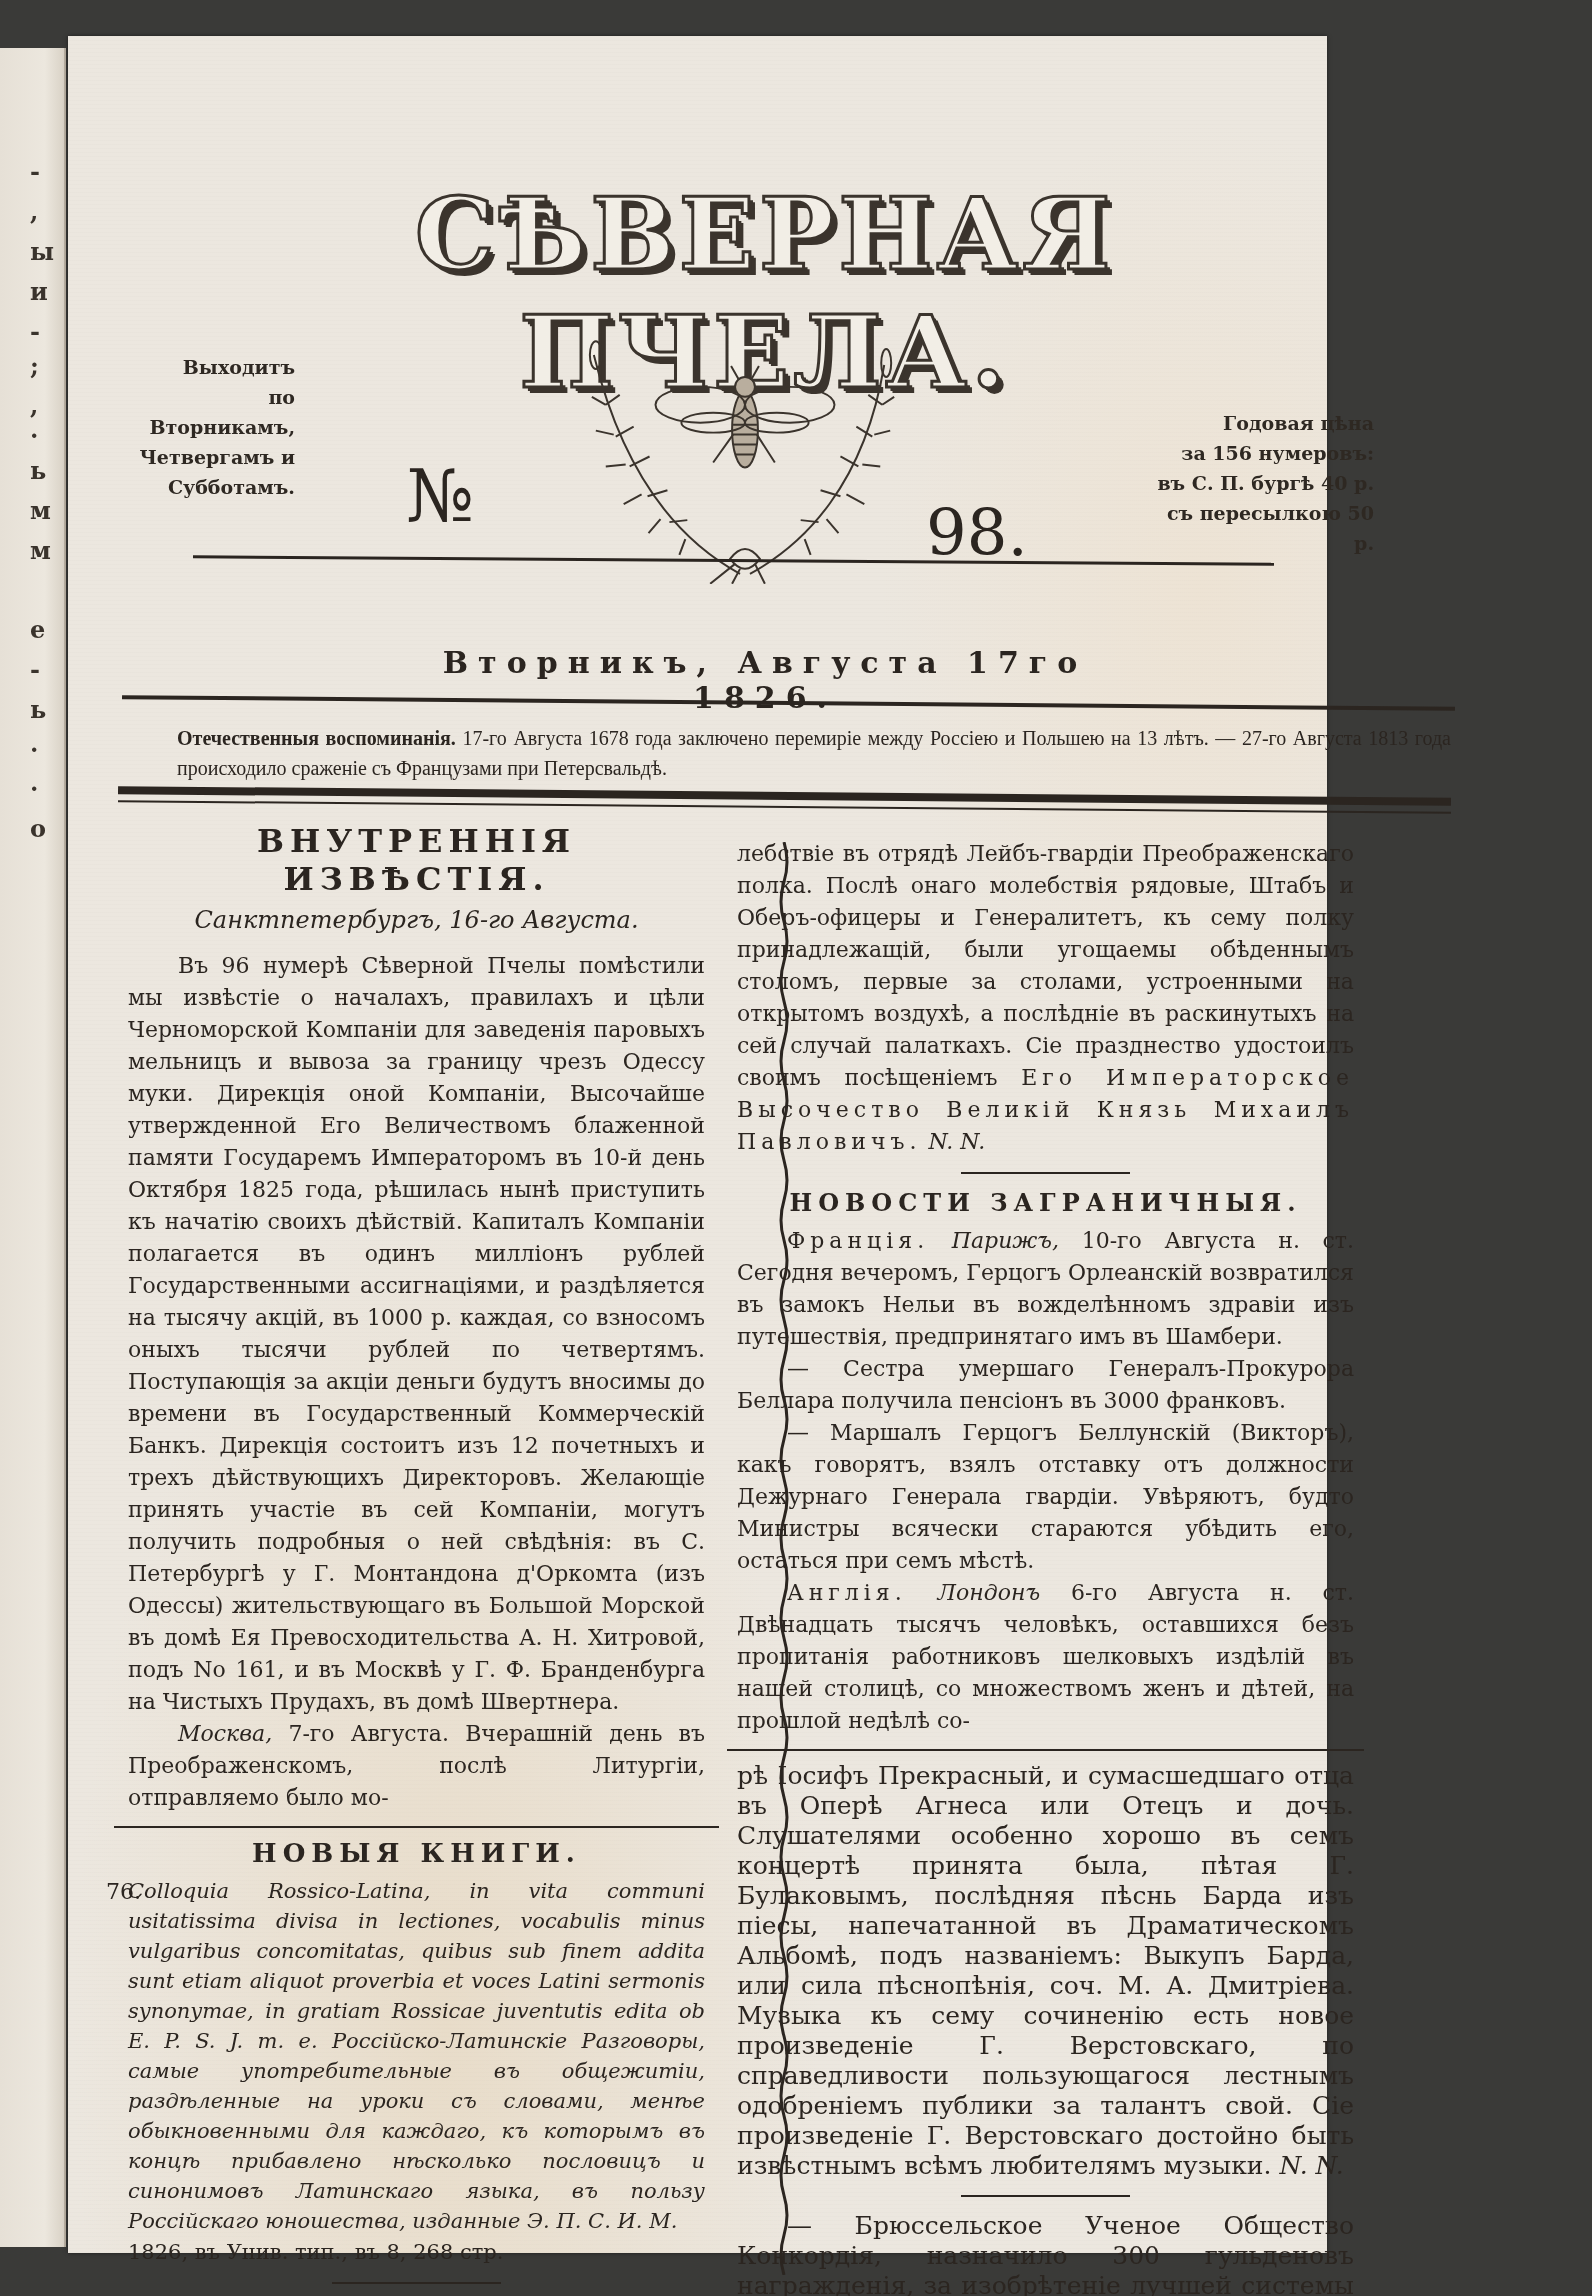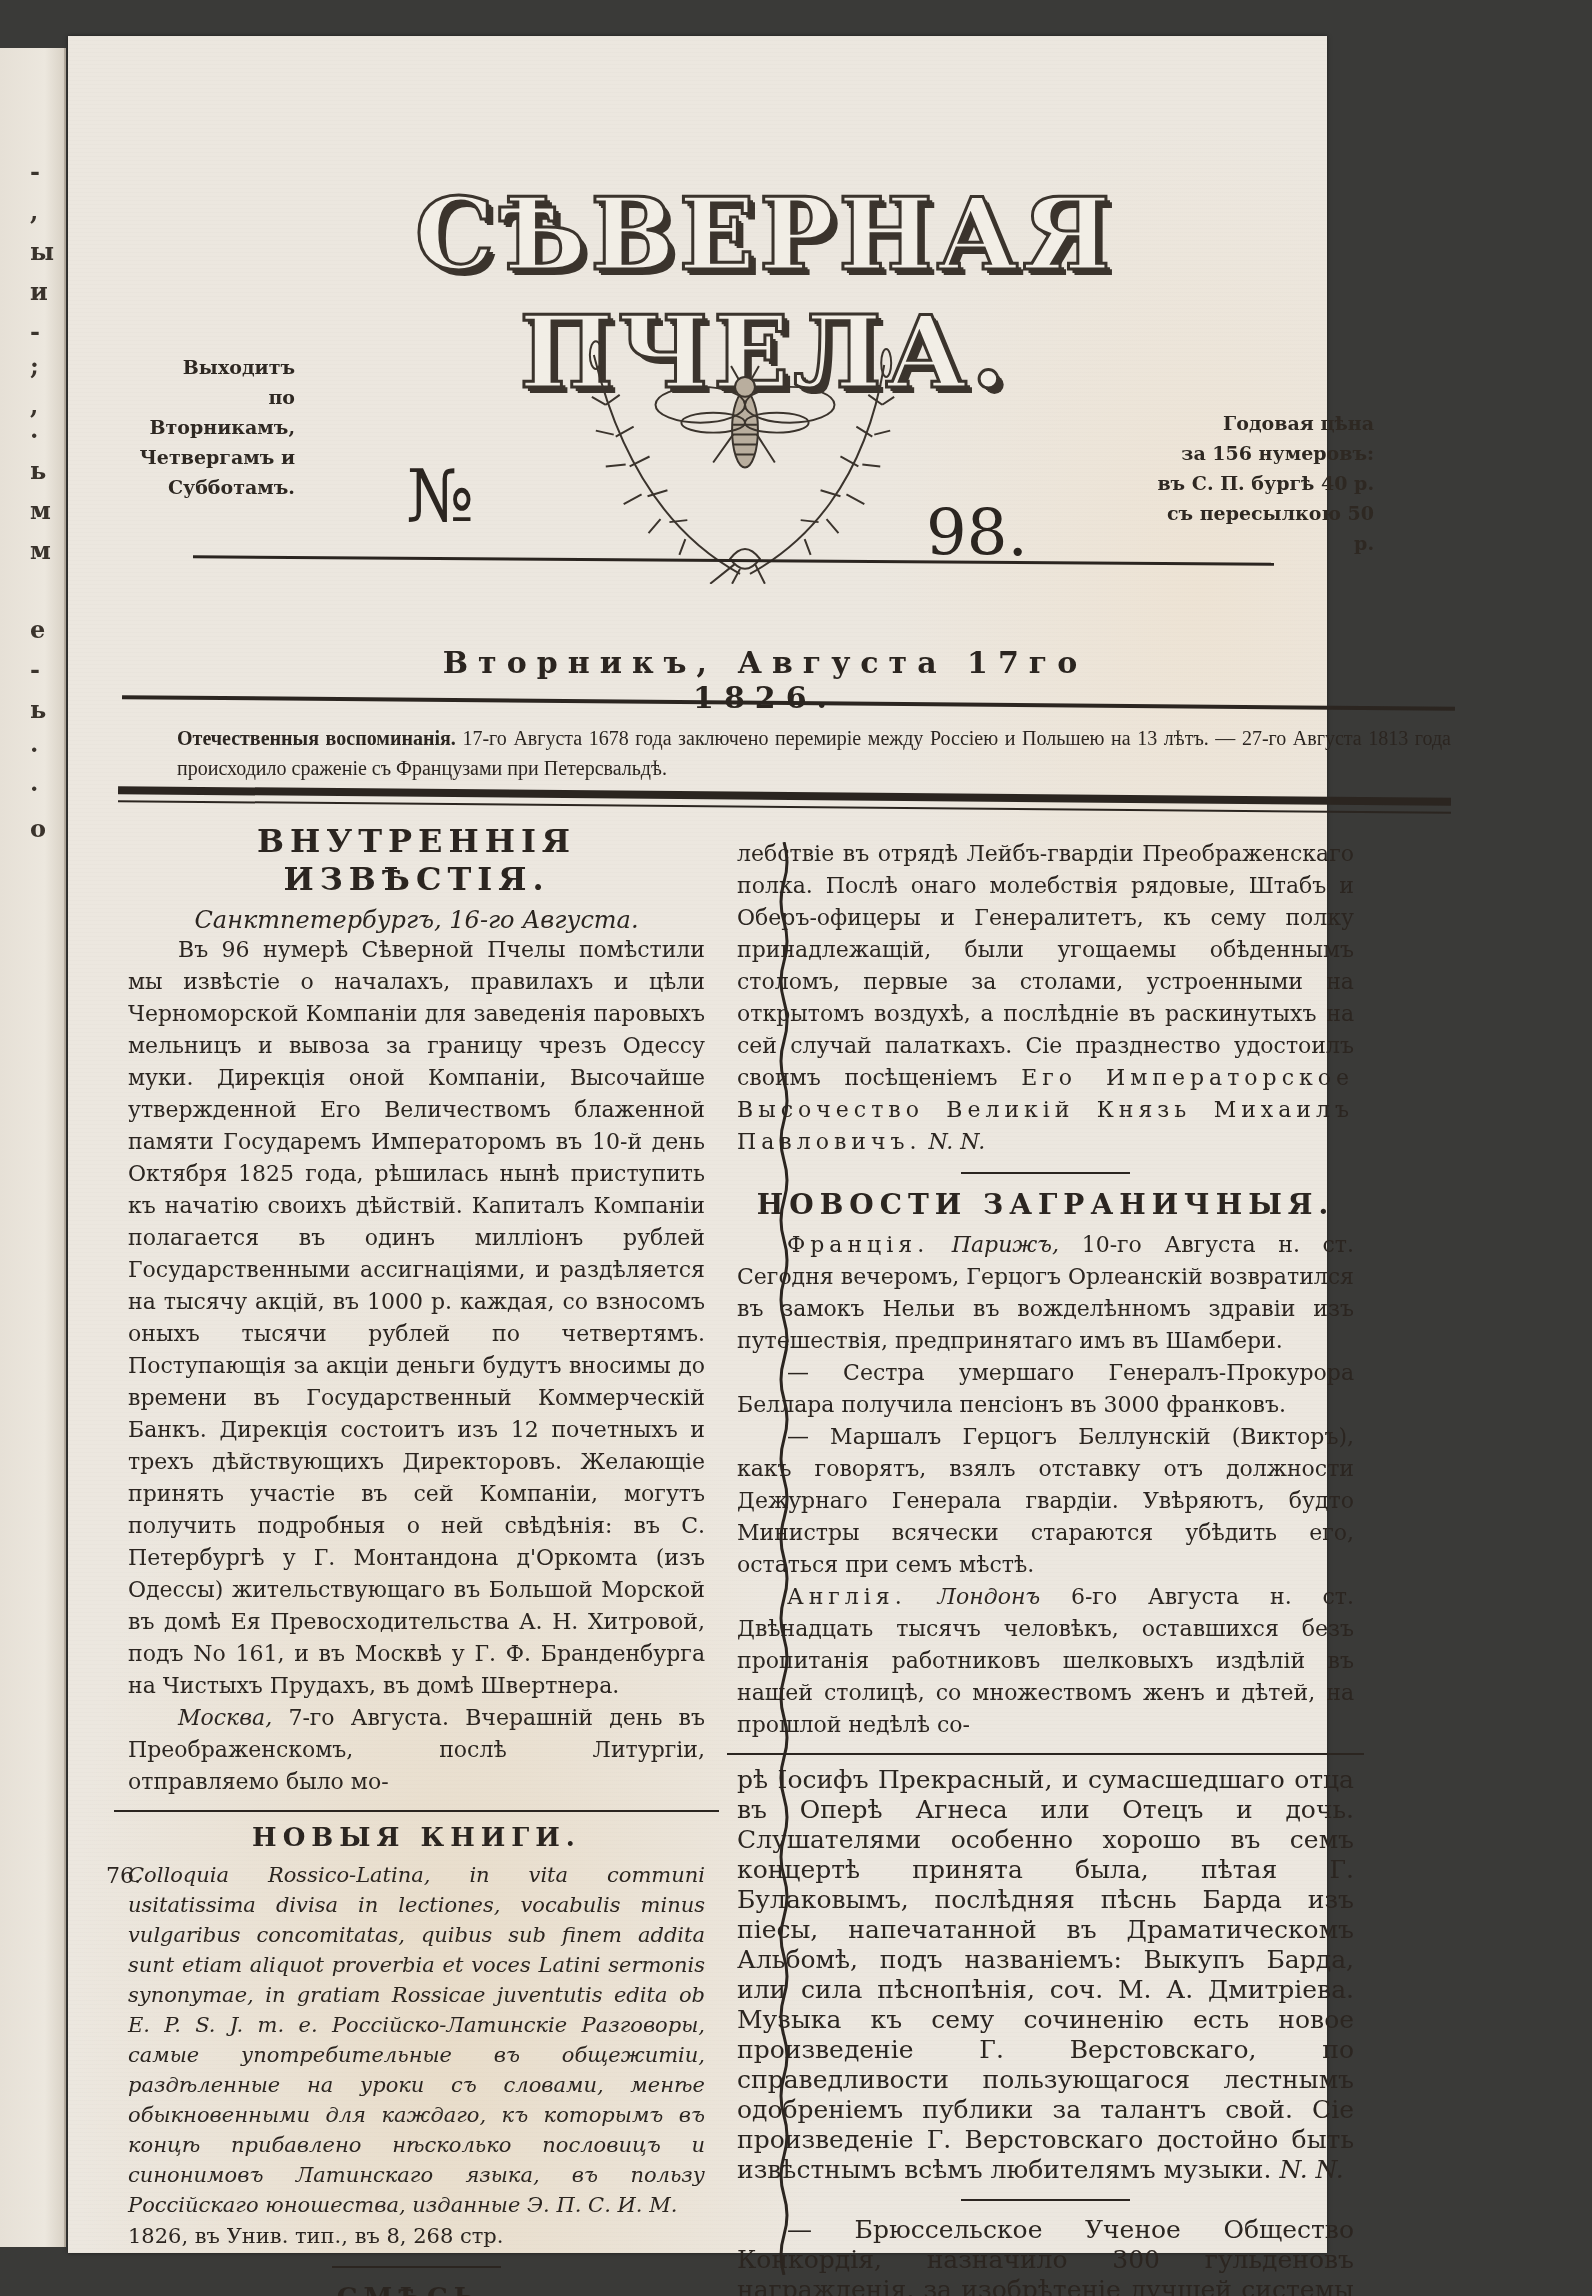--- a/index.html
+++ b/index.html
@@ -48,21 +48,21 @@
   }
   .memo {
     position: absolute; left: 109px; top: 687px; width: 1274px;
     font: 20px "Liberation Serif", serif; line-height: 30px; color: #2b2520;
     text-align: justify;
   }
   .col { position: absolute; font: 22px "DejaVu Serif", serif; line-height: 32px; color: #2b2520; text-align: justify; }
   .col p { margin: 0; text-indent: 50px; }
   .col p.noindent { text-indent: 0; }
   .col .hd { text-align: center; font: bold 32px "DejaVu Serif", serif; letter-spacing: 6px; margin: 0 0 8px 0; text-indent: 0; }
-  .col .sub { text-align: center; font: italic 24px "DejaVu Serif", serif; margin-bottom: 0; text-indent: 0; }
+  .col .sub { text-align: center; font: italic 24px "DejaVu Serif", serif; margin-bottom: 16px; text-indent: 0; }
   .col .sp { letter-spacing: 5px; }
   .col .it { font-style: italic; }
   .col .small { font-size: 25px; line-height: 30px; }
   .col .booknum { position: absolute; left: -22px; }
   .mini-rule { width: 169px; height: 2px; background: #2b2520; margin: 14px auto 14px; }
   .divider { position: absolute; left: 708px; top: 806px; width: 16px; height: 1433px; }
 </style>
 </head>
 <body>
 
@@ -175,21 +175,21 @@
     <path d="M8 0 q6 20 0 40 q-6 20 0 40 q6 20 0 40 q-6 20 0 40 q6 20 0 40 q-6 20 0 40 q6 20 0 40 q-6 20 0 40 q6 20 0 40 q-6 20 0 40 q6 20 0 40 q-6 20 0 40 q6 20 0 40 q-6 20 0 40 q6 20 0 40 q-6 20 0 40 q6 20 0 40 q-6 20 0 40 q6 20 0 40 q-6 20 0 40 q6 20 0 40 q-6 20 0 40 q6 20 0 40 q-6 20 0 40 q6 20 0 40 q-6 20 0 40 q6 20 0 40 q-6 20 0 40 q6 20 0 40 q-6 20 0 40 q6 20 0 40 q-6 20 0 40 q6 20 0 40 q-6 20 0 40 q6 20 0 40 q-6 20 0 40" stroke="#2b2520" stroke-width="3" fill="none"></path>
   </svg>
 
   <div class="col" style="left:669px; top:802px; width:617px;">
     <p class="noindent">
       <span>лебствіе въ отрядѣ Лейбъ-гвардіи Преображенскаго полка. Послѣ онаго молебствія рядовые, Штабъ и Оберъ-офицеры и Генералитетъ, къ сему полку принадлежащій, были угощаемы обѣденнымъ столомъ, первые за столами, устроенными на открытомъ воздухѣ, а послѣдніе въ раскинутыхъ на сей случай палаткахъ. Сіе празднество удостоилъ своимъ посѣщеніемъ</span>
       <span class="sp">Его Императорское Высочество Великій Князь Михаилъ Павловичъ.</span>
       <span class="it">N. N.</span>
     </p>
     <div class="mini-rule"></div>
-    <div class="hd" style="font-size:28px;">НОВОСТИ ЗАГРАНИЧНЫЯ.</div>
+    <div class="hd" style="font-size:24px;">НОВОСТИ ЗАГРАНИЧНЫЯ.</div>
     <p>
       <span class="sp">Франція.</span>
       <span class="it">Парижъ,</span>
       <span>10-го Августа н. ст. Сегодня вечеромъ, Герцогъ Орлеанскій возвратился въ замокъ Нельи въ вожделѣнномъ здравіи изъ путешествія, предпринятаго имъ въ Шамбери.</span>
     </p>
     <p>— Сестра умершаго Генералъ-Прокурора Беллара получила пенсіонъ въ 3000 франковъ.</p>
     <p>— Маршалъ Герцогъ Беллунскій (Викторъ), какъ говорятъ, взялъ отставку отъ должности Дежурнаго Генерала гвардіи. Увѣряютъ, будто Министры всячески стараются убѣдить его, остаться при семъ мѣстѣ.</p>
     <p>
       <span class="sp">Англія.</span>
       <span class="it">Лондонъ</span>

